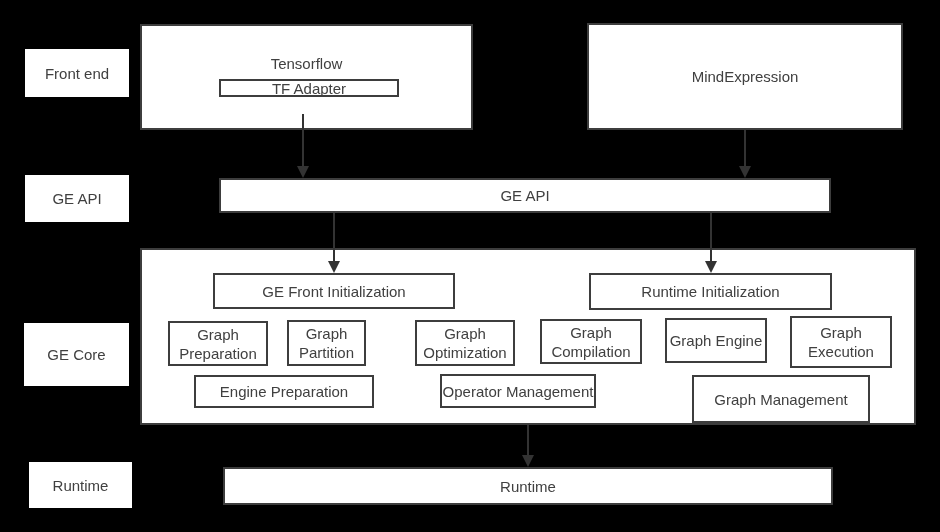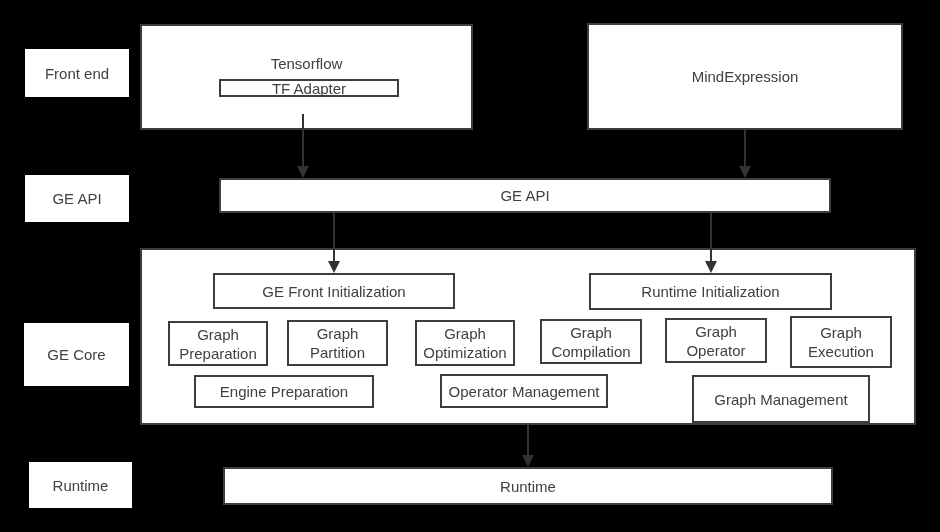--- a/index.html
+++ b/index.html
@@ -52,28 +52,28 @@
   <div class="box" style="left:587px;top:23px;width:316px;height:107px">MindExpression</div>
 
   <div class="box" style="left:219px;top:178px;width:612px;height:35px">GE API</div>
 
   <div class="box" style="left:140px;top:248px;width:776px;height:177px">
 
     <div class="box" style="left:71px;top:23px;width:242px;height:36px">GE Front Initialization</div>
     <div class="box" style="left:447px;top:23px;width:243px;height:37px">Runtime Initialization</div>
 
     <div class="box" style="left:26px;top:71px;width:100px;height:45px">Graph Preparation</div>
-    <div class="box" style="left:145px;top:70px;width:101px;height:46px">Graph Partition</div>
+    <div class="box" style="left:145px;top:70px;width:79px;height:46px">Graph Partition</div>
     <div class="box" style="left:273px;top:70px;width:100px;height:46px">Graph Optimization</div>
     <div class="box" style="left:398px;top:69px;width:102px;height:45px">Graph Compilation</div>
-    <div class="box" style="left:523px;top:68px;width:102px;height:45px">Graph Operator</div>
+    <div class="box" style="left:523px;top:68px;width:102px;height:45px">Graph Engine</div>
     <div class="box" style="left:648px;top:66px;width:102px;height:52px">Graph Execution</div>
 
     <div class="box" style="left:52px;top:125px;width:180px;height:33px">Engine Preparation</div>
-    <div class="box" style="left:298px;top:124px;width:168px;height:34px">Operator Management</div>
+    <div class="box" style="left:298px;top:124px;width:156px;height:34px">Operator Management</div>
     <div class="box" style="left:550px;top:125px;width:178px;height:48px">Graph Management</div>
   </div>
 
   <div class="box" style="left:223px;top:467px;width:610px;height:38px">Runtime</div>
 
   <div class="varrow" style="left:297px;top:114px;height:64px">
       <i class="line"></i>
       <i class="head"></i>
     </div>
   <div class="varrow" style="left:739px;top:130px;height:48px">

